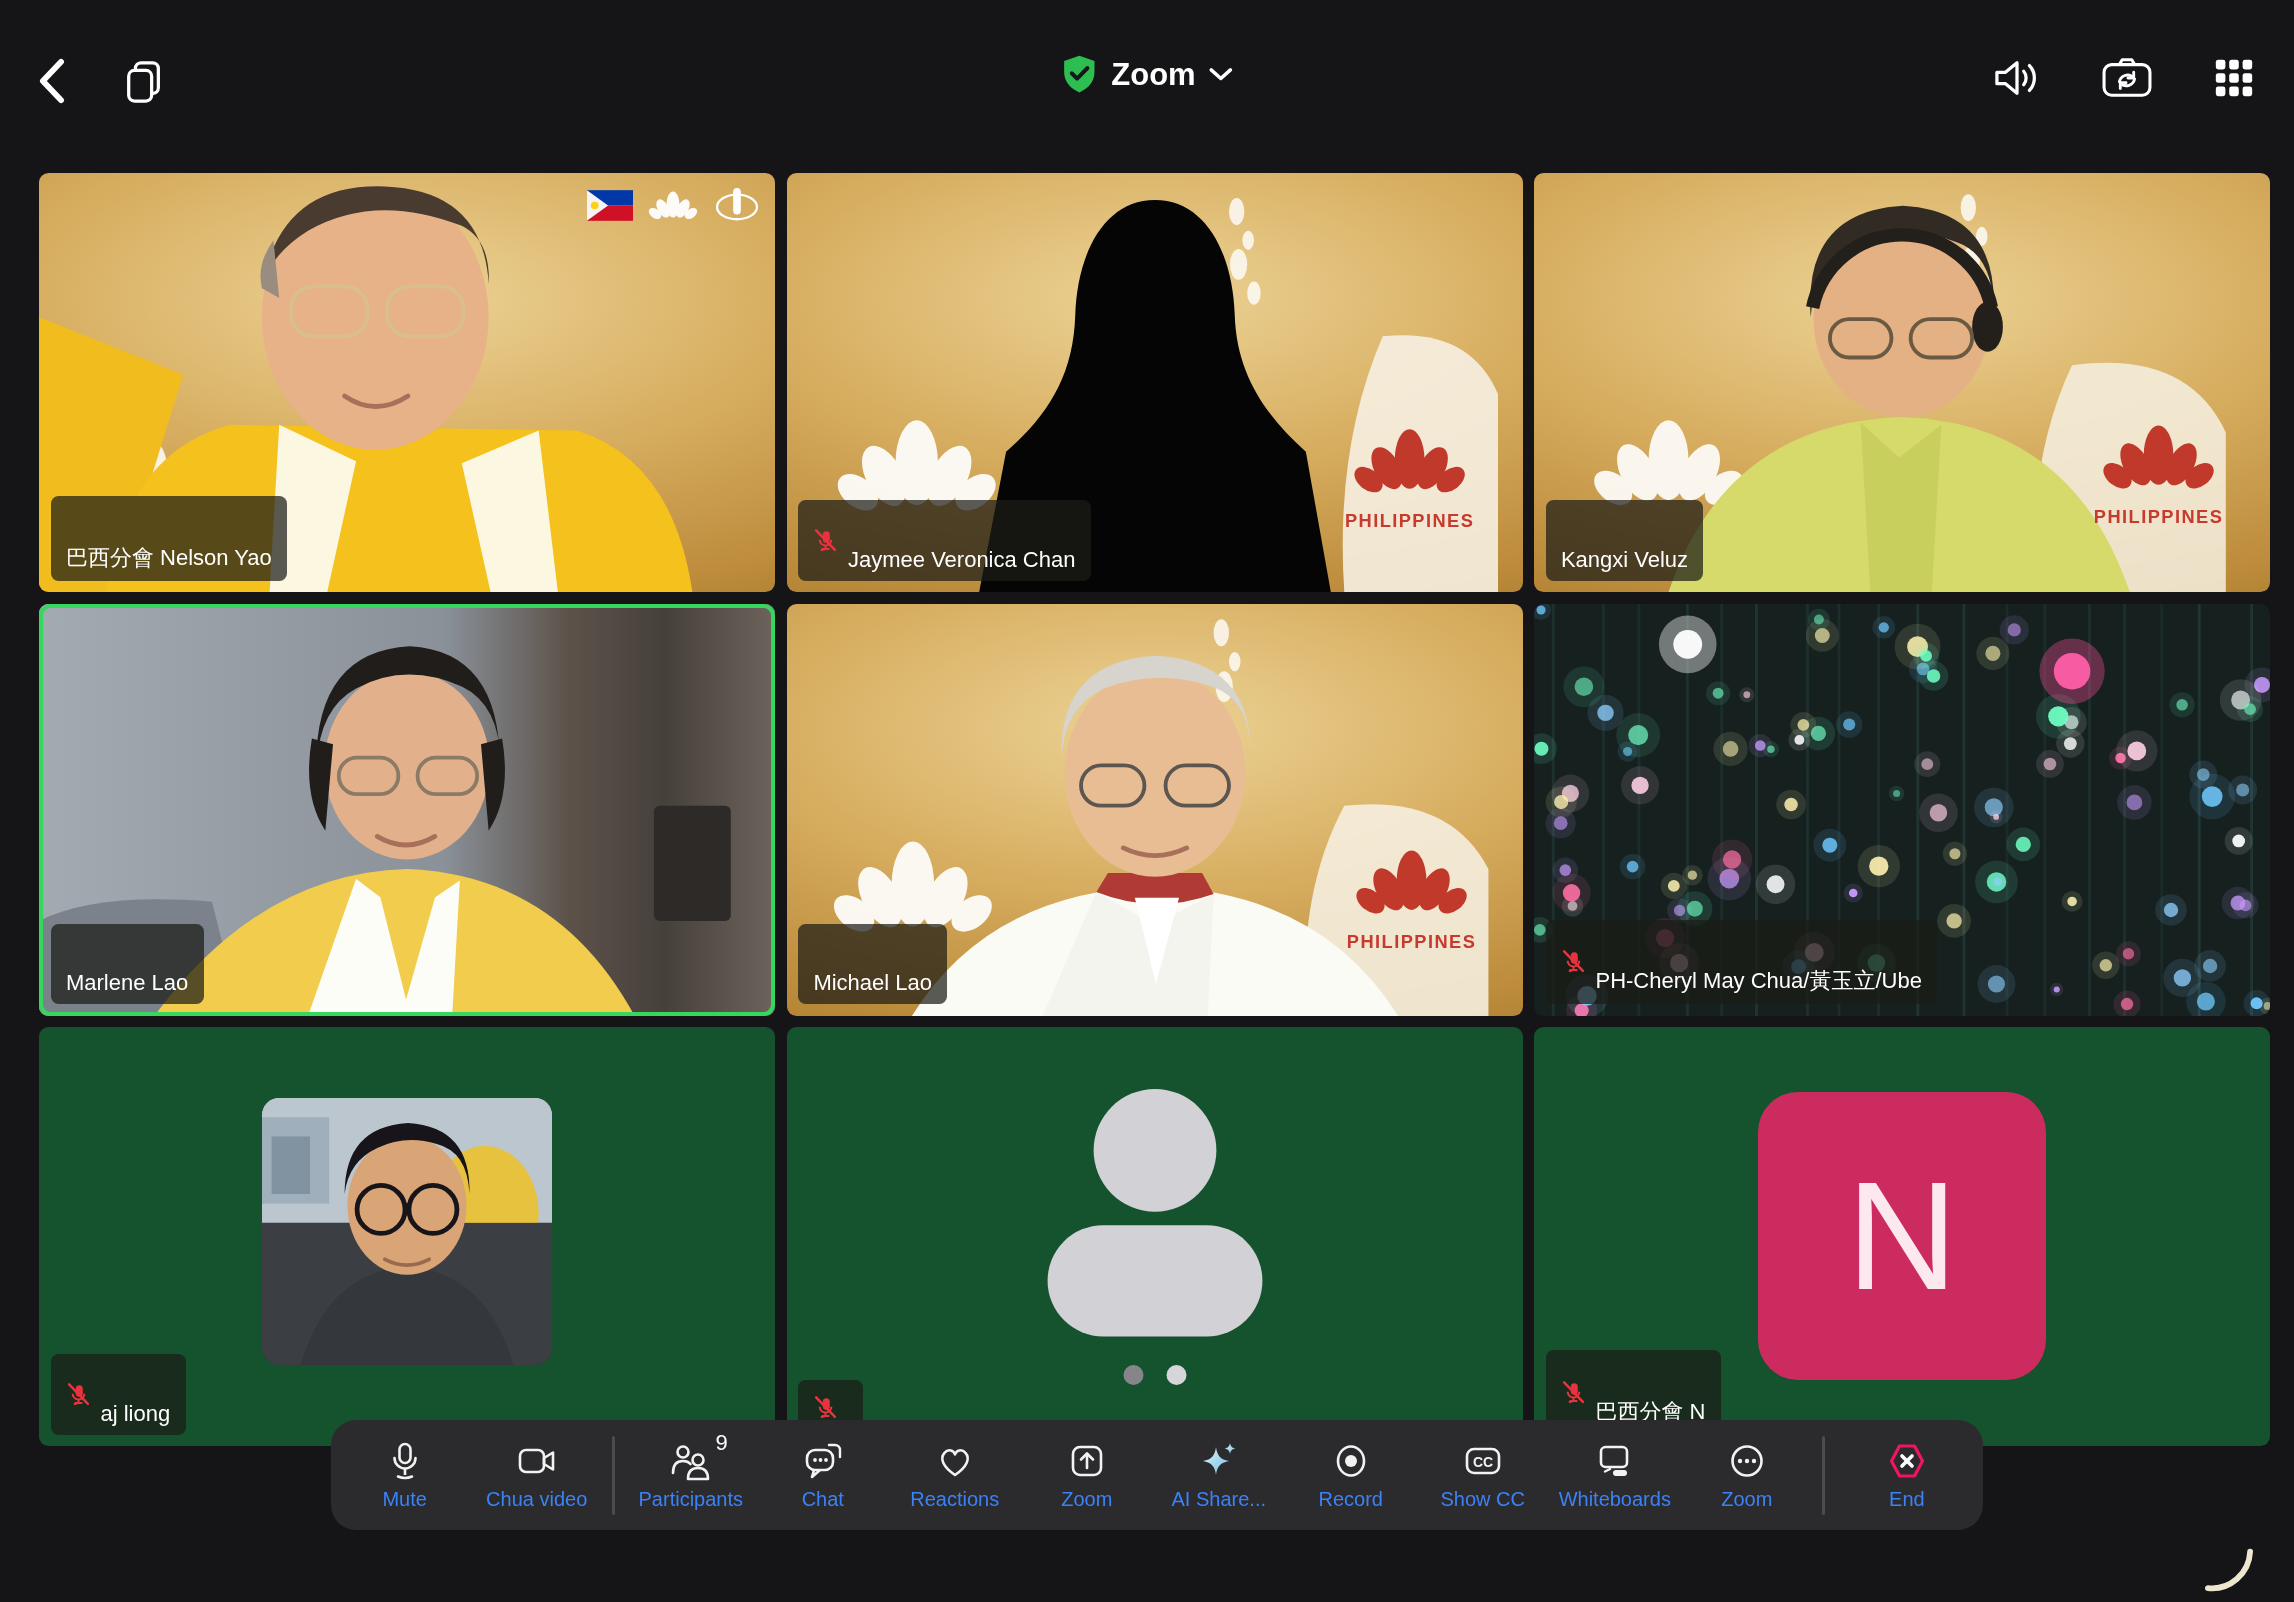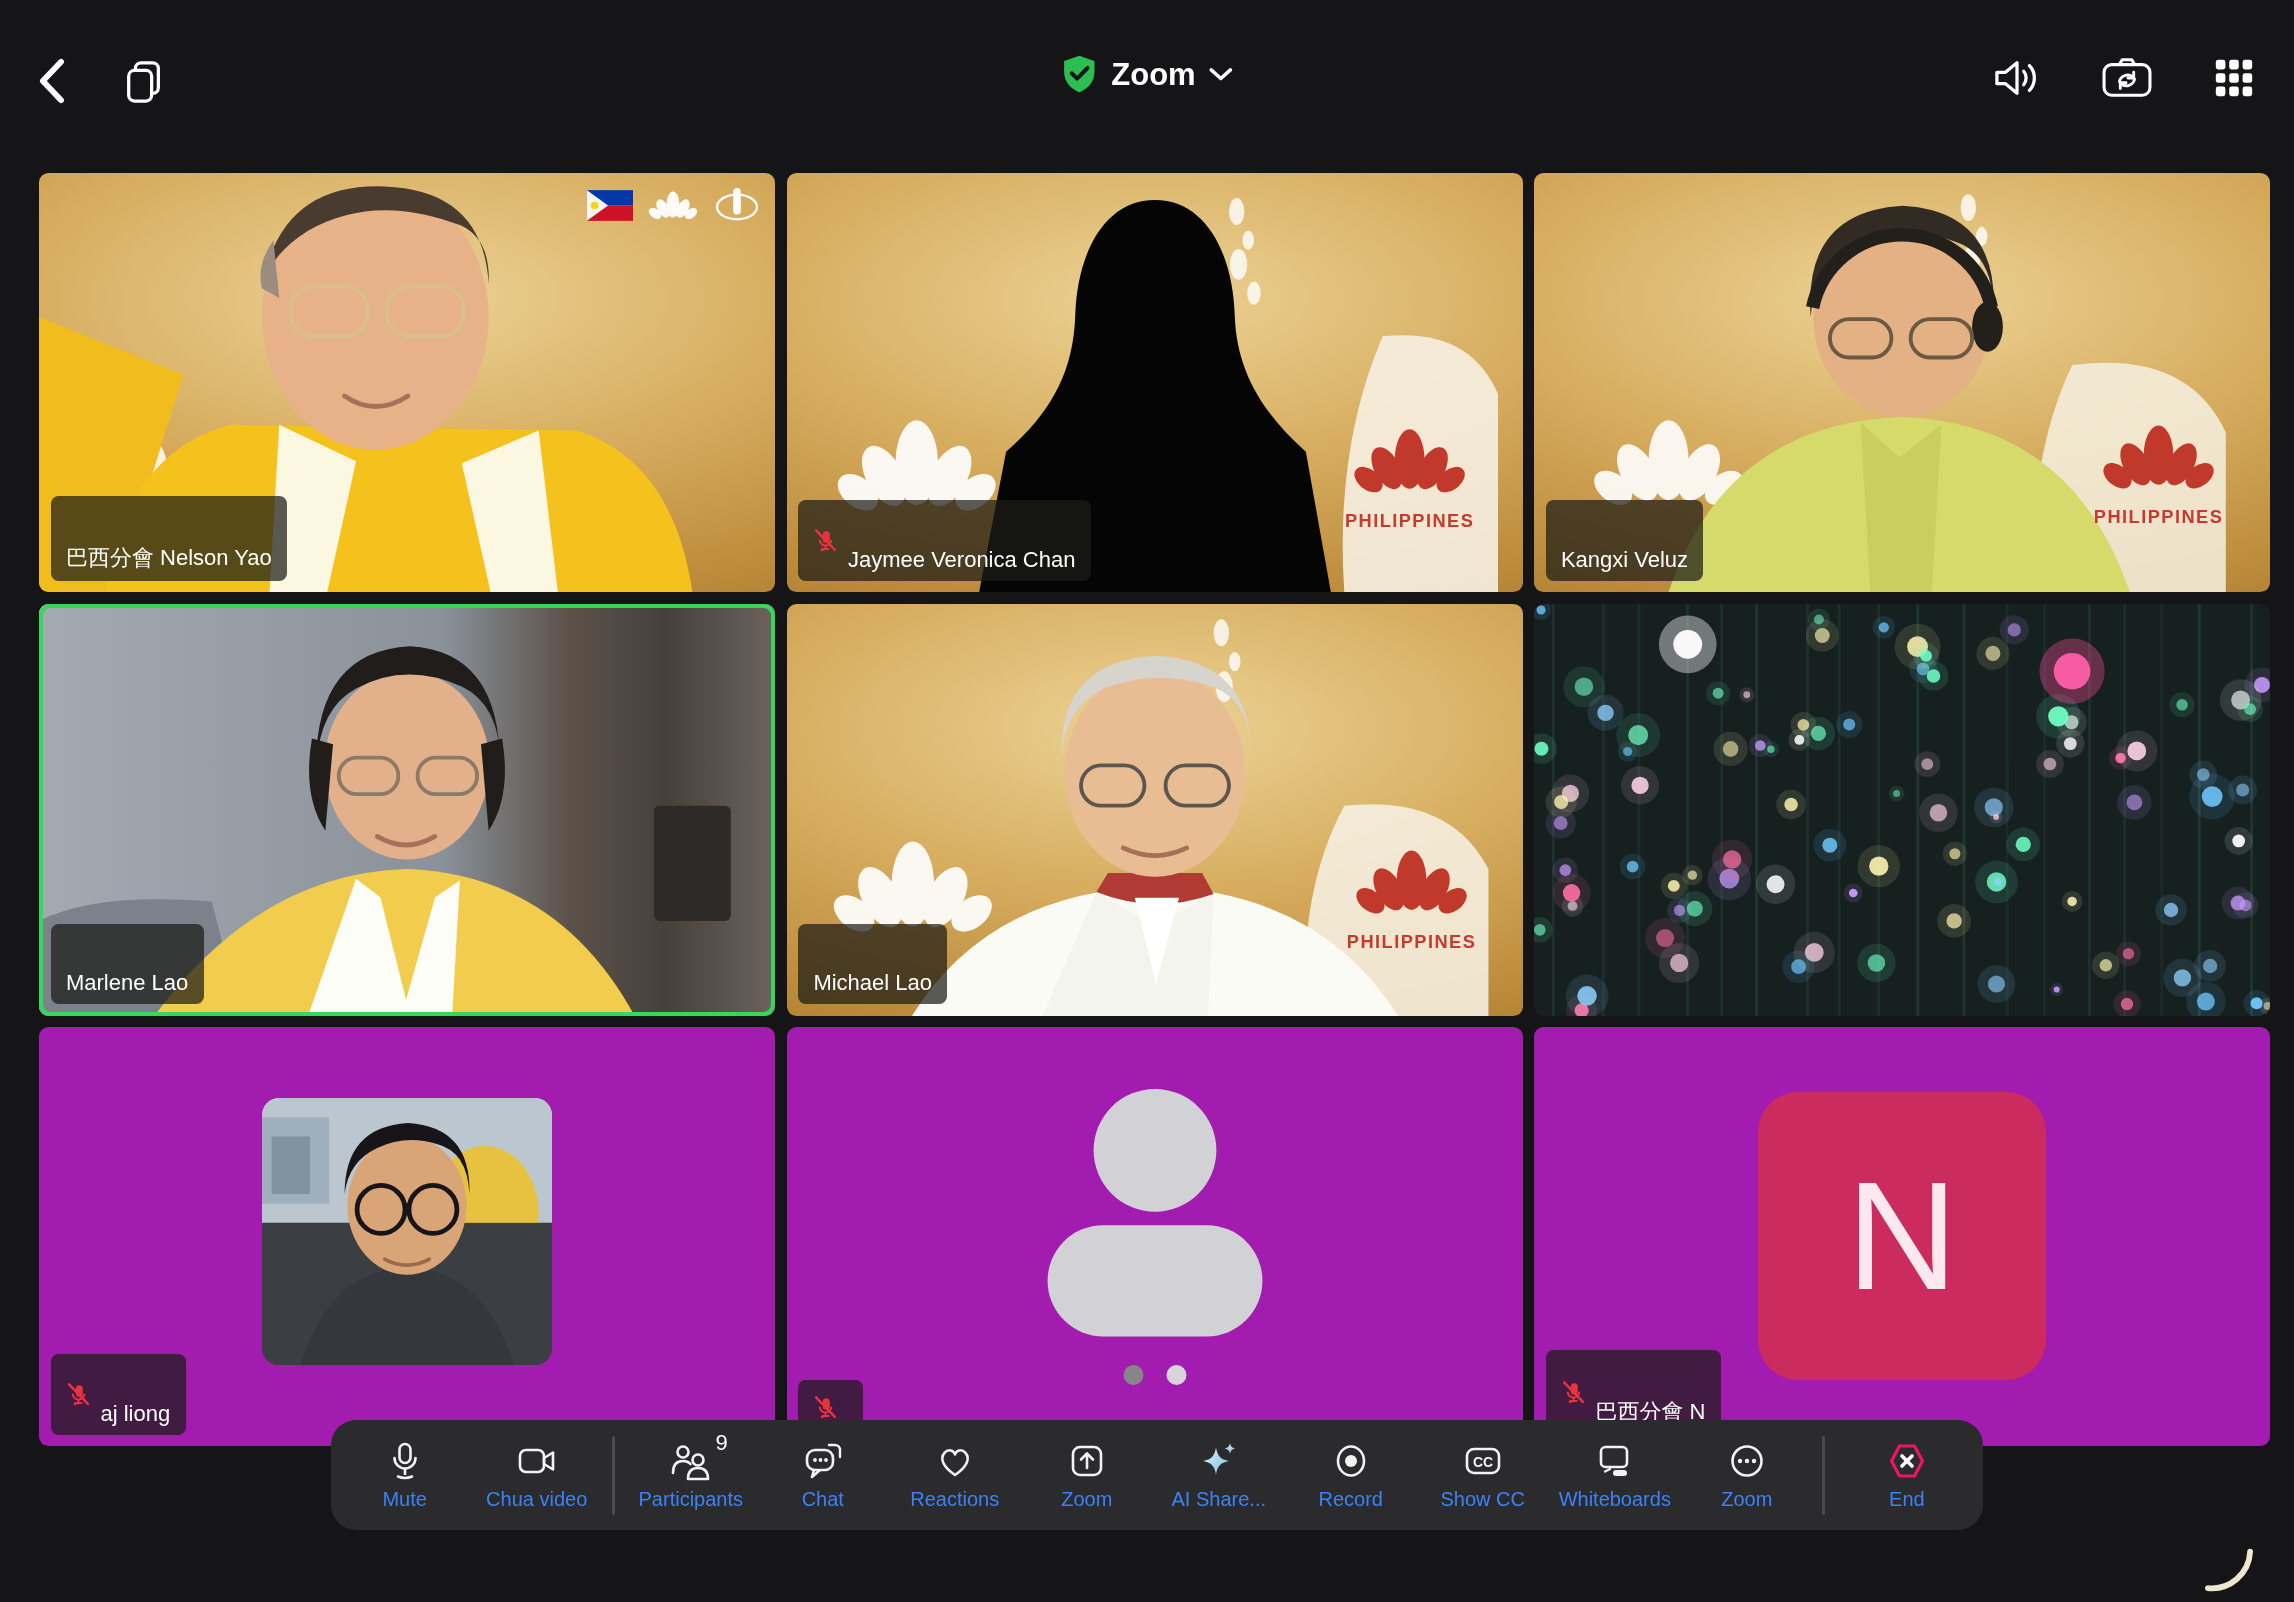--- a/index.html
+++ b/index.html
@@ -24,21 +24,21 @@
   .nav-center{position:absolute;left:50%;top:3.8px;transform:translateX(-50%);
               display:flex;align-items:center;gap:13px;}
   .nav-title{font-size:31px;font-weight:700;}
   .nav-right{position:absolute;right:38px;top:5.8px;display:flex;gap:58px;align-items:center;}
   .icbtn{background:none;border:none;padding:0;cursor:pointer;display:flex;align-items:center;}
 
   
   .grid{position:absolute;left:39px;top:173px;display:grid;
         grid-template-columns:repeat(3,736px);grid-template-rows:419px 412px 419px;
         gap:11.5px 11.5px;}
-  .tile{position:relative;border-radius:9.6px;overflow:hidden;background:#a21caf;}
+  .tile{position:relative;border-radius:9.6px;overflow:hidden;background:#14532d;}
   .tile.gold{background:radial-gradient(ellipse 120% 90% at 50% 30%,#ecd395 0%,#d6ac5e 45%,#bd8c3c 80%,#a97a2e 100%);}
   .tile.active::after{content:"";position:absolute;inset:0;border:4.8px solid #35d75c;
         border-radius:11.5px;pointer-events:none;}
   .tilesvg{position:absolute;inset:0;width:100%;height:100%;}
 
   .name-tag{position:absolute;left:11.5px;bottom:11.5px;display:flex;align-items:center;gap:9.6px;
         background:rgba(28,28,22,.72);border-radius:7.7px;padding:7.7px 15.4px;max-width:92%;}
   .name-tag .nm{font-size:22px;color:#fff;white-space:nowrap;overflow:hidden;margin-top:39px;}
 
   .corner-logos{position:absolute;top:13.4px;right:15.4px;display:flex;gap:15.4px;align-items:center;}
@@ -499,20 +499,26 @@
           <circle cx="745.2744443087254" cy="109.53809152056374" r="6.127350790019776" fill="#6fffc4" opacity="0.606059148561237"></circle>
           <circle cx="356.40039857961256" cy="373.834255767909" r="20.029197589601015" fill="#6fffc4" opacity="0.12"></circle>
           <circle cx="356.40039857961256" cy="373.834255767909" r="9.104180722545916" fill="#6fffc4" opacity="0.6271078845845107"></circle>
           <circle cx="674.4940457318417" cy="104.96869172526928" r="13.196998014392795" fill="#65e0b0" opacity="0.12"></circle>
           <circle cx="674.4940457318417" cy="104.96869172526928" r="5.998635461087634" fill="#65e0b0" opacity="0.6765479688190613"></circle>
           <circle cx="560" cy="70" r="34" fill="#ff4f9e" opacity=".35"></circle>
           <circle cx="560" cy="70" r="19" fill="#ff5fa8" opacity=".95"></circle>
           <circle cx="160" cy="42" r="30" fill="#ffffff" opacity=".4"></circle>
           <circle cx="160" cy="42" r="15" fill="#ffffff" opacity=".95"></circle>
         </svg>
+      <div class="name-tag">
+        <svg width="25" height="25" viewBox="0 0 26 26">
+            <use href="#mic-off" width="26" height="26"></use>
+          </svg>
+        <span class="nm">PH-Cheryl May Chua/黃玉立/Ube</span>
+      </div>
     </div>
 
     <div class="tile">
       <div class="inset-video">
         <svg width="290" height="267" viewBox="0 0 302 278">
           <rect width="302" height="130" fill="#bcc6ce"></rect>
           <rect x="0" y="20" width="70" height="90" fill="#9fb0bc"></rect>
           <rect x="10" y="40" width="40" height="60" fill="#8193a0"></rect>
           <ellipse cx="232" cy="120" rx="56" ry="70" fill="#e6c23f"></ellipse>
           <rect x="0" y="130" width="302" height="148" fill="#3b3e42"></rect>

